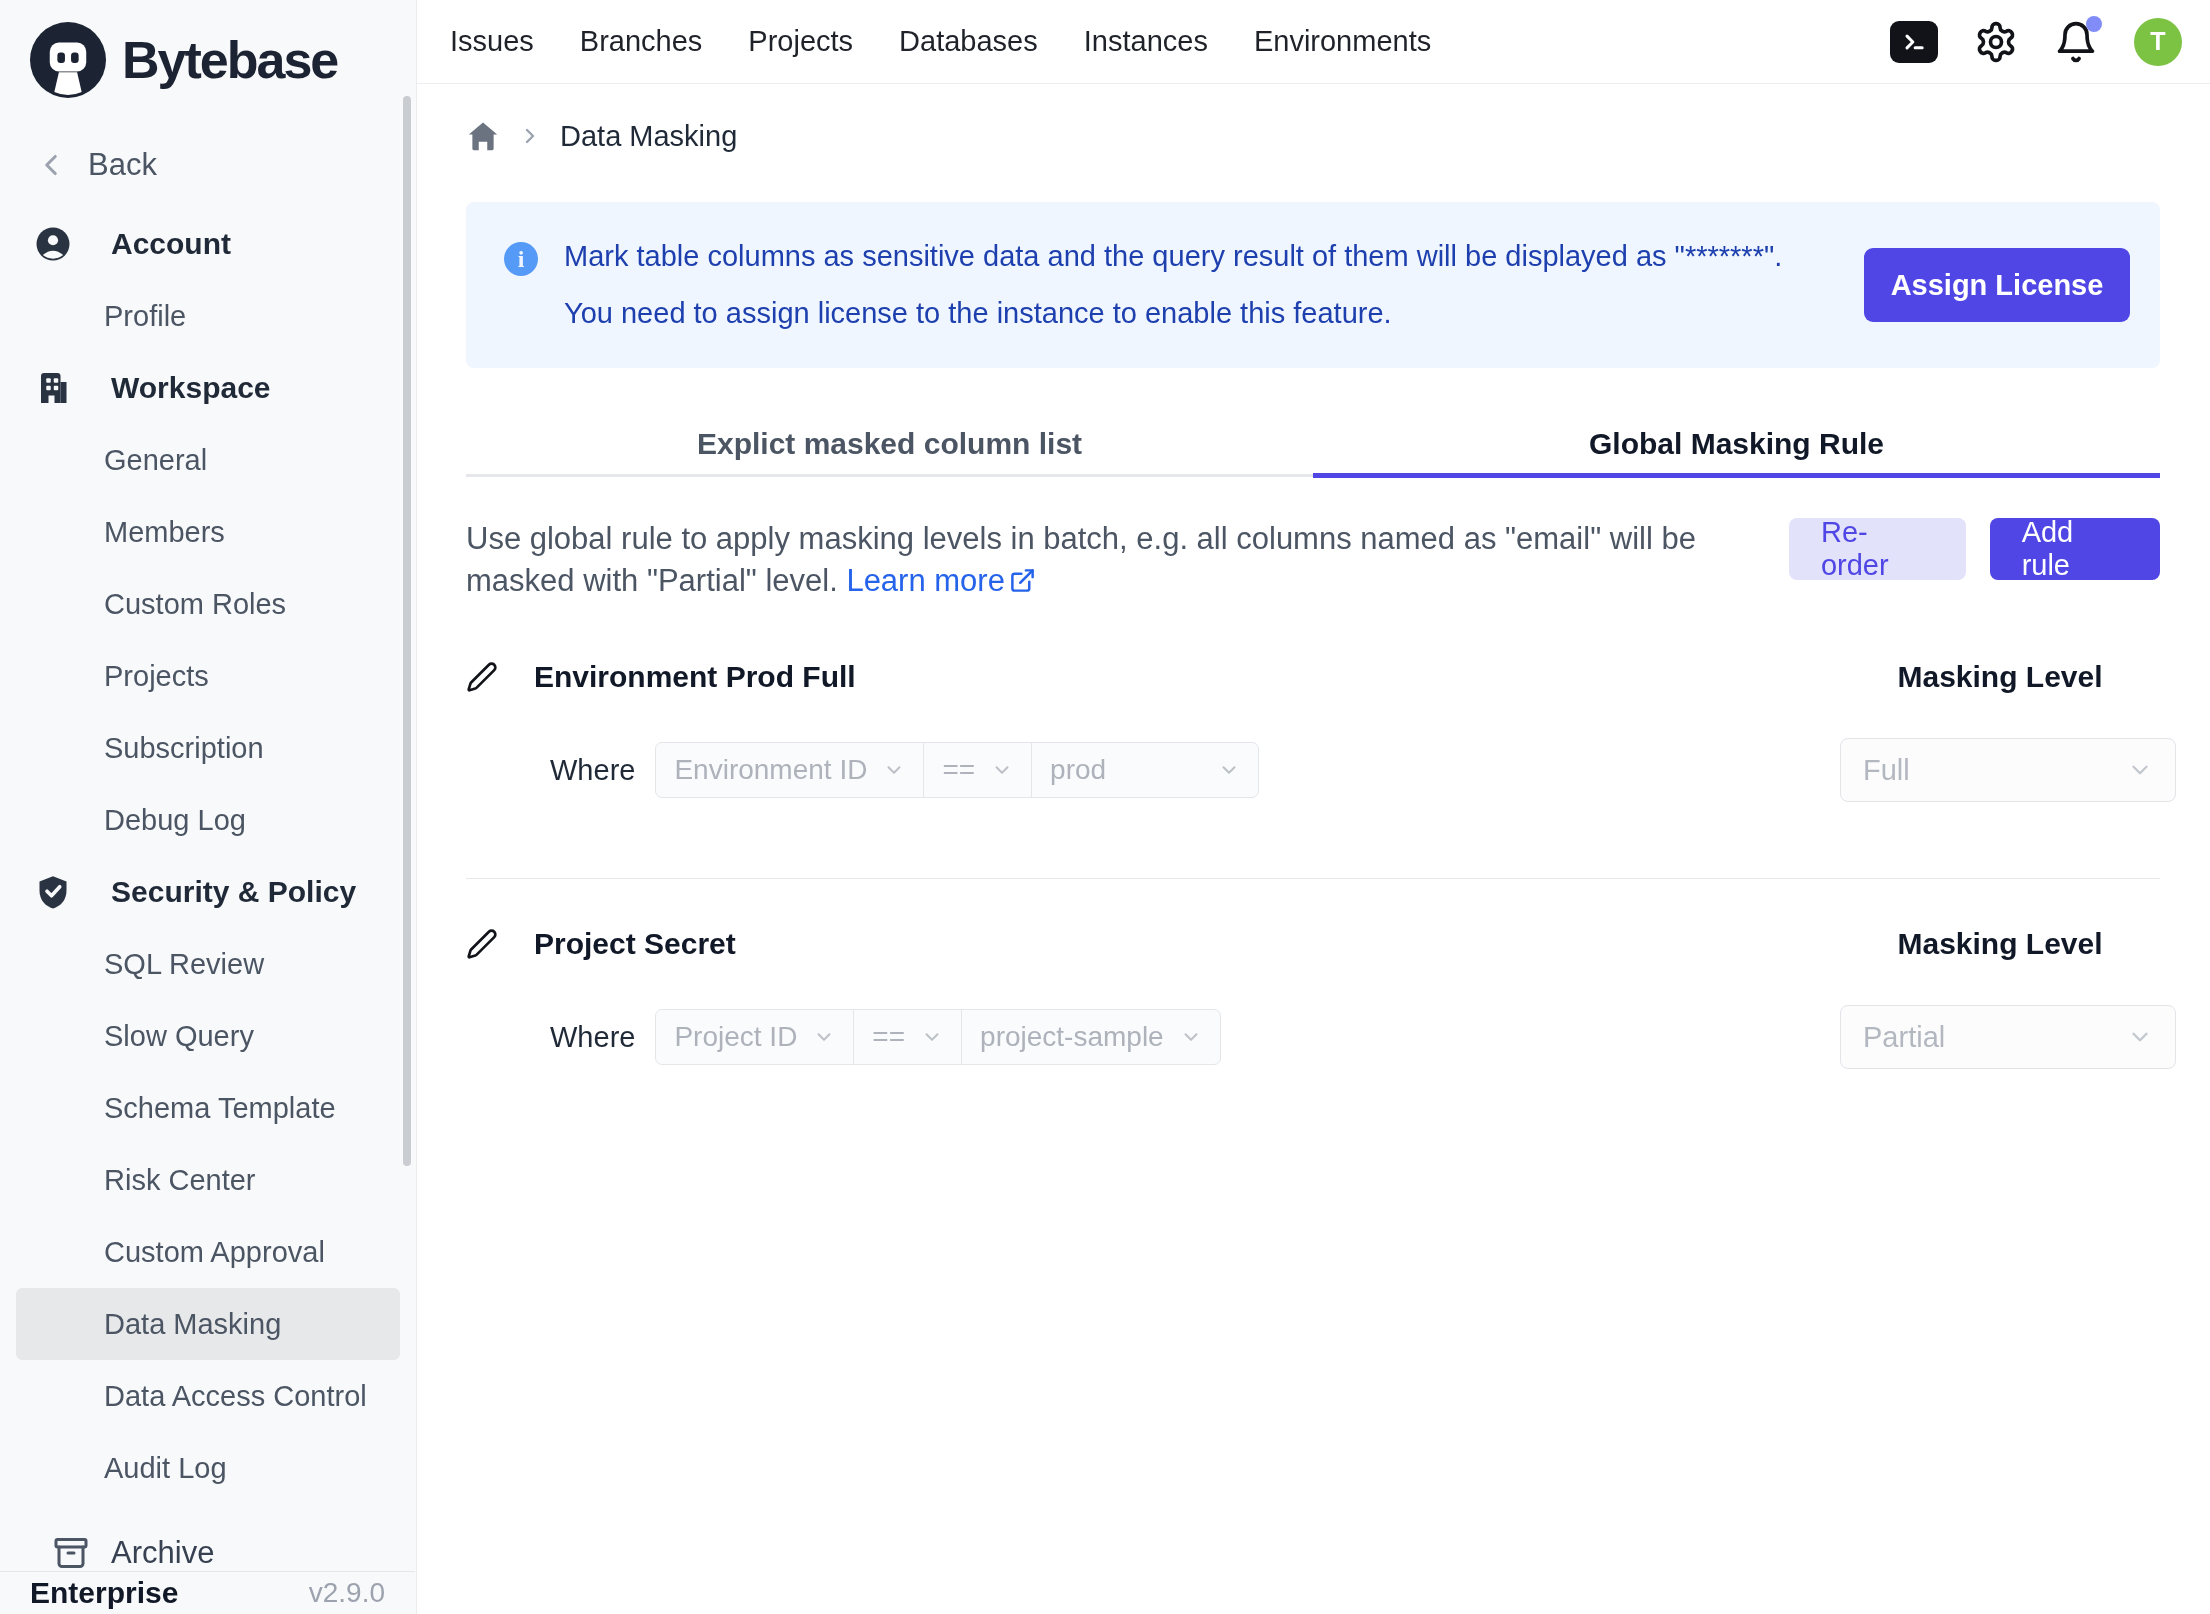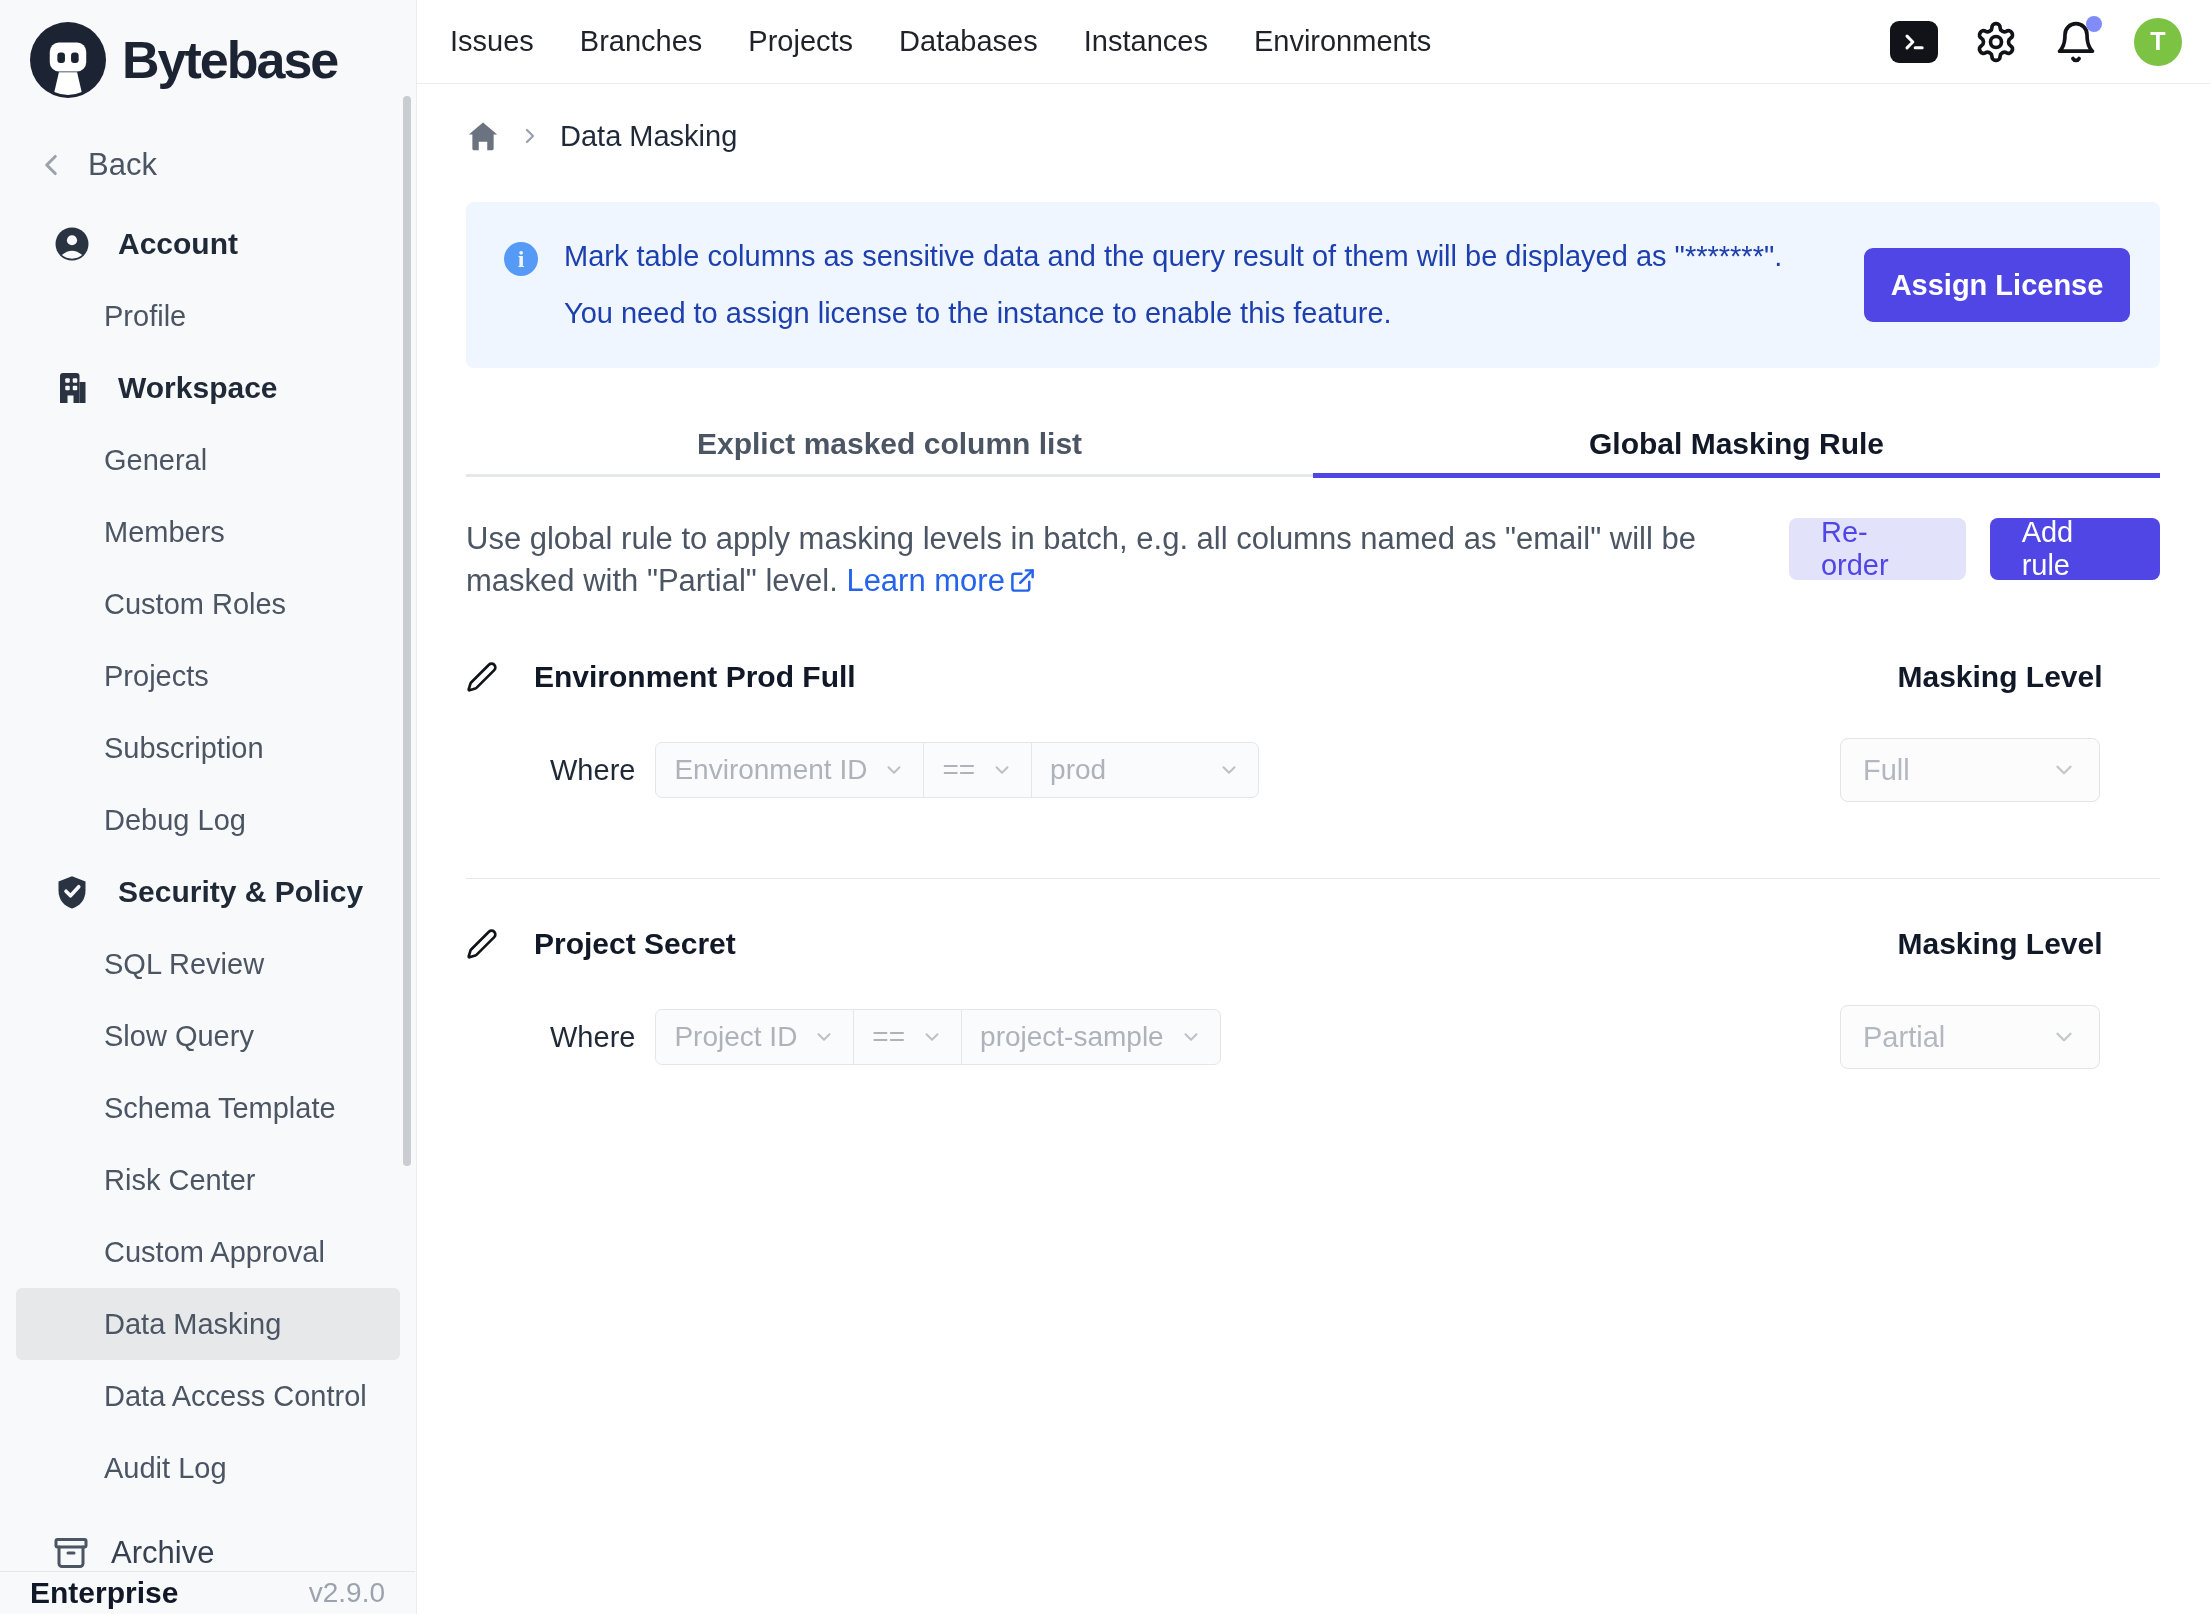--- a/index.html
+++ b/index.html
@@ -9,21 +9,21 @@
   
   .sidebar { position:relative; width:417px; height:100%; background:#f8f9fa; border-right:1px solid #ebecee; flex:none; }
   .logo-row { position:absolute; top:22px; left:30px; display:flex; align-items:center; gap:16px; }
   .logo-mark { width:76px; height:76px; }
   .logo-text { font-size:52px; font-weight:800; color:#1c2333; letter-spacing:-2px; }
   .back-row { position:absolute; top:135px; left:34px; height:60px; display:flex; align-items:center; gap:20px; cursor:pointer; }
   .back-chevron { width:34px; height:34px; }
   .back-label { font-size:31px; color:#4b5563; }
   .side-nav { position:absolute; top:208px; left:0; right:0; }
   .side-row { height:72px; display:flex; align-items:center; }
-  .side-header { padding-left:54px; gap:28px; }
+  .side-header { padding-left:35px; gap:40px; }
   .side-header .hdr-label { font-size:30px; font-weight:700; color:#1f2937; }
   .side-header svg { width:36px; height:36px; flex:none; }
   .side-item { margin:0 16px; padding-left:88px; border-radius:6px; font-size:29px; color:#4b5563; cursor:pointer; }
   .side-item.selected { background:#e7e8ea; }
   .scroll-thumb { position:absolute; top:96px; right:5px; width:8px; height:1070px; background:#c9ccd1; border-radius:4px; }
   .sidebar-bottom { position:absolute; left:0; right:1px; bottom:0; background:#f8f9fa; }
   .archive-row { height:72px; display:flex; align-items:flex-end; padding-left:53px; gap:22px; cursor:pointer; }
   .archive-row svg { width:36px; height:36px; }
   .archive-label { font-size:31px; color:#374151; }
   .side-footer { height:43px; border-top:1px solid #e5e7eb; display:flex; align-items:center; justify-content:space-between; padding:0 30px; }
@@ -72,21 +72,21 @@
   .masking-label { font-size:30px; font-weight:600; color:#111827;text-align:center; }
   .where-row { display:flex; align-items:center; padding-left:84px; }
   .where-label { font-size:29px; color:#1f2937; }
   .sel-group { display:flex; margin-left:20px; }
   .sel { height:56px; display:flex; align-items:center; padding:0 18px; background:#fafbfc; border:1px solid #e4e6ea; color:#adb2bb; font-size:28px; }
   .sel + .sel { margin-left:-1px; }
   .sel:first-child { border-radius:7px 0 0 7px; }
   .sel:last-child { border-radius:0 7px 7px 0; }
   .sel .chev { margin-left:16px; display:flex; }
   .sel-value { min-width:228px; justify-content:space-between; }
-  .level-select { width:260px; height:64px; border:1px solid #e2e4e8; background:#fcfcfd; border-radius:8px; display:flex; align-items:center; justify-content:space-between; padding:0 22px; color:#b3b8c0; font-size:29px; cursor:default; }
+  .level-select { width:336px; height:64px; border:1px solid #e2e4e8; background:#fcfcfd; border-radius:8px; display:flex; align-items:center; justify-content:space-between; padding:0 22px; color:#b3b8c0; font-size:29px; cursor:default; }
   .rule-divider { margin-top:76px; border-top:1px solid #e5e7eb; }
   .rule.second { margin-top:48px; }
 </style>
 </head>
 <body>
 
 <div class="app">
 
   <aside class="sidebar">
     <div class="logo-row">

